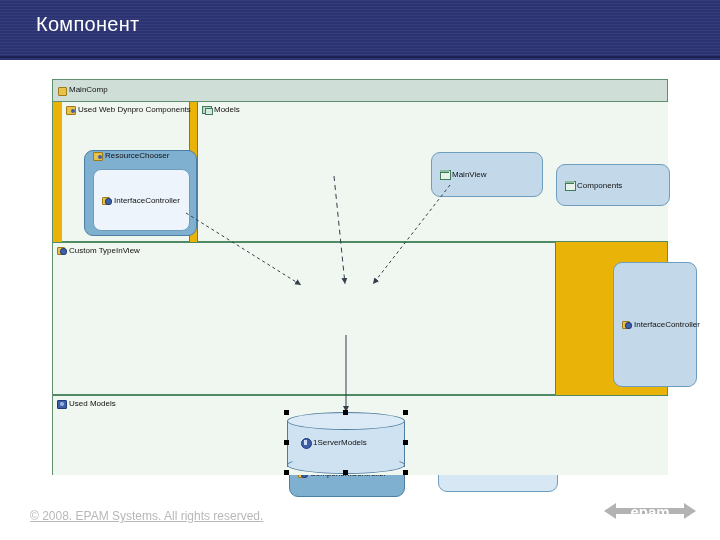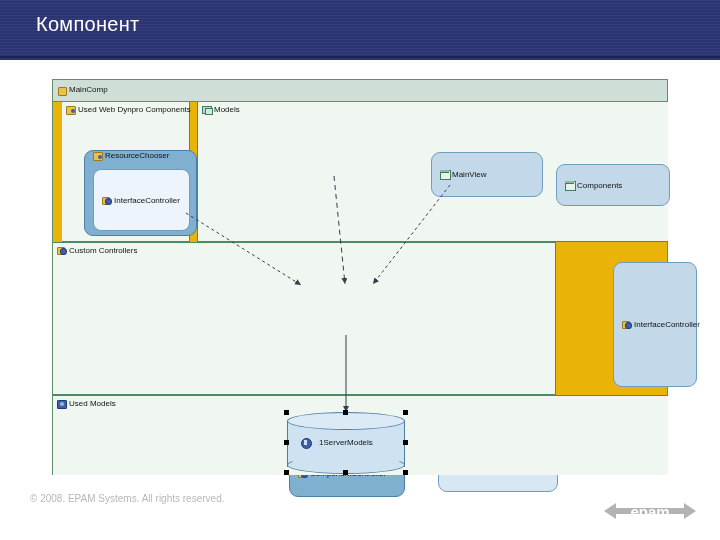--- a/index.html
+++ b/index.html
@@ -269,21 +269,21 @@
     border-radius: 50%;
     box-sizing: border-box;
   }
   #model-cyl .top-e { top: 0px;  background: #dbeaf6; }
   #model-cyl .bot-e { top: 44px; background: #cfe2f1; border-top-color: transparent; }
   #model-cyl .mlabel {
     position: absolute;
     left: 14px; top: 26px;
     font-size: 8px; color: #111;
     white-space: nowrap;
-    display: flex; align-items: center; gap: 9px;
+    display: flex; align-items: center; gap: 3px;
     z-index: 4;
   }
   
   .handle {
     position: absolute;
     width: 5px; height: 5px;
     background: #000000;
     z-index: 6;
   }
 
@@ -292,24 +292,25 @@
     position: absolute;
     left: 0; top: 0;
     width: 616px; height: 396px;
     pointer-events: none;
     z-index: 5;
   }
 
   
   #copyright {
     position: absolute;
-    left: 30px; top: 493px;
-    font-size: 10px;
+    left: 30px; top: 509px;
+    font-size: 12px;
     color: #b8b8b8;
     white-space: nowrap;
+    text-decoration: underline;
   }
   #epam-logo {
     position: absolute;
     left: 602px; top: 498px;
     width: 96px; height: 26px;
     color: #737373;
   }
 </style>
 </head>
 <body>
@@ -363,21 +364,21 @@
       <span class="nlabel">
         <span class="ic ic-view"></span>
         <span>Components</span>
       </span>
     </div>
   </div>
 
   <div class="sec" id="sec-custom">
     <div class="sec-label">
       <span class="ic ic-ctrl"></span>
-      <span>Custom Controllers</span>
+      <span>Custom TypeInView</span>
     </div>
 
     <div class="node sel" id="node-compctrl">
       <span class="nlabel">
         <span class="ic ic-ctrl"></span>
         <span>ComponentController</span>
       </span>
     </div>
 
     <div class="node light" id="node-customctrl">

